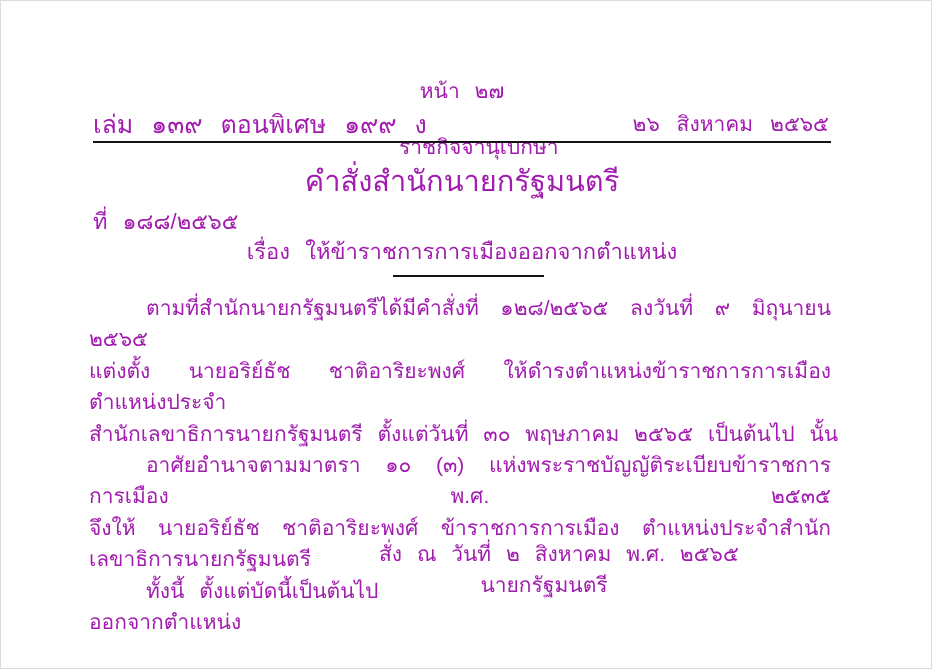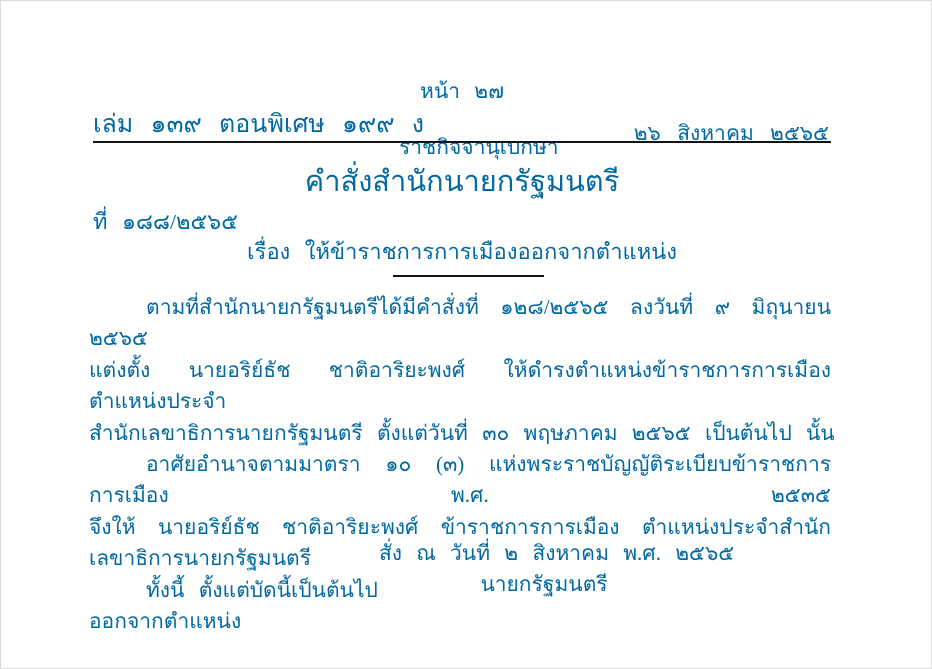--- a/index.html
+++ b/index.html
@@ -2,41 +2,41 @@
 <html><head>
 <meta charset="utf-8">
 <style>
   html,body{margin:0;padding:0;background:#fff;}
   .page{
     position:relative;
     width:932px;height:669px;
     background:#ffffff;
     border:1px solid #dcdcdc;
     box-sizing:border-box;
-    font-family:Liberation Serif, serif;
-    color:#0369a1;
+    font-family:Liberation Sans, sans-serif;
+    color:#a21caf;
     overflow:hidden;
   }
   .thai{ word-spacing:9px; }
 
   
   .page-number{
     position:absolute; top:76px; left:92px; width:738px;
     text-align:center; font-size:21px; line-height:28px;
   }
   .masthead-volume{
     position:absolute; top:108px; left:92px;
     font-size:25px; line-height:30px; word-spacing:11px; white-space:nowrap;
   }
   .masthead-gazette{
     position:absolute; top:108px; left:398px;
     font-size:21px; line-height:30px; white-space:nowrap;margin-top:23px;
   }
   .masthead-date{
-    position:absolute; top:117px; right:102px;
+    position:absolute; top:108px; right:102px;
     font-size:21px; line-height:30px; word-spacing:11px; white-space:nowrap;
   }
   .masthead-rule{
     position:absolute; top:140px; left:92px; width:738px; height:2px;
     background:#141414;
   }
 
   
   .doc-title{
     position:absolute; top:160px; left:92px; width:738px;

